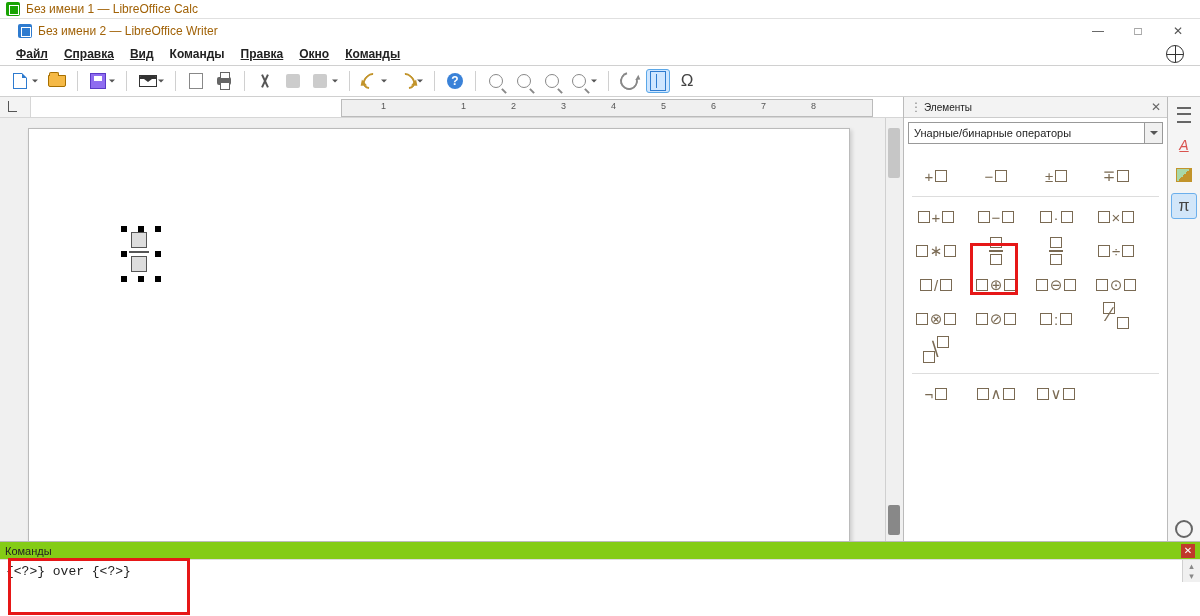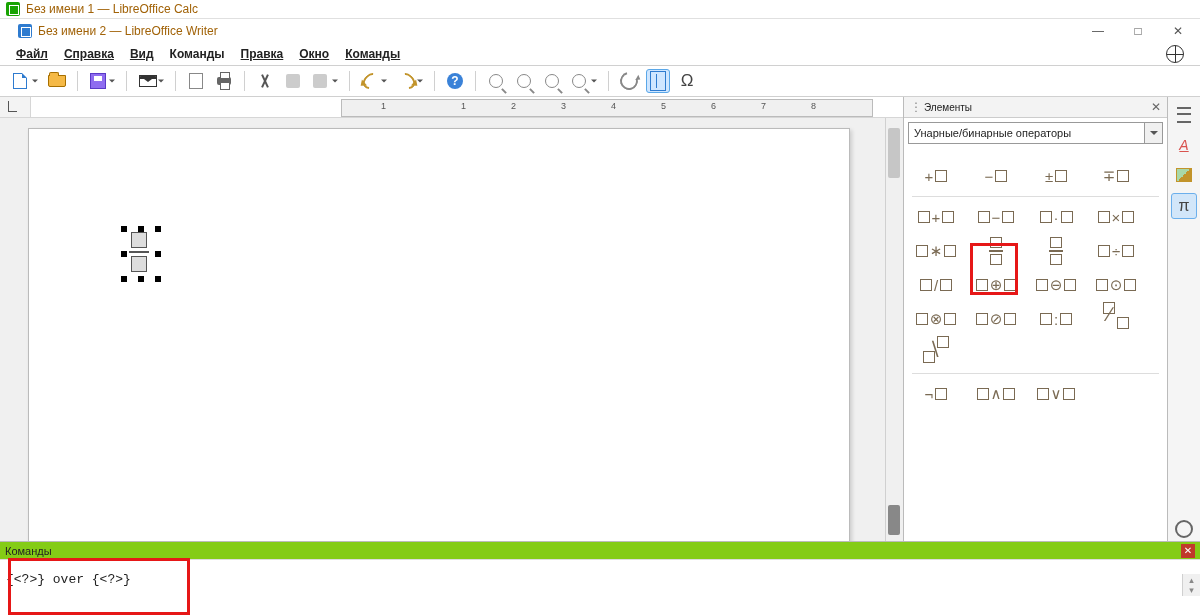--- a/index.html
+++ b/index.html
@@ -337,21 +337,21 @@
     display:flex;align-items:center;justify-content:space-between;
     font-size:11px;
     background:#84cc16;
     border-bottom:1px solid #ddd;
   }
   .cmd-close{
     width:14px;height:14px;background:#c0392b;color:#fff;
     font-size:10px;line-height:14px;text-align:center;
   }
   .cmd-body{
-    display:flex;align-items:center;margin-top:8px;
+    display:flex;align-items:flex-start;
   }
   .cmd-text{
     flex:1;
     padding:4px 6px;
     font-family:"Courier New",monospace;
     font-size:13px;
     min-height:26px;
   }
   .cmd-scroll{
     width:17px;background:#f0f0f0;border-left:1px solid #d0d0d0;

